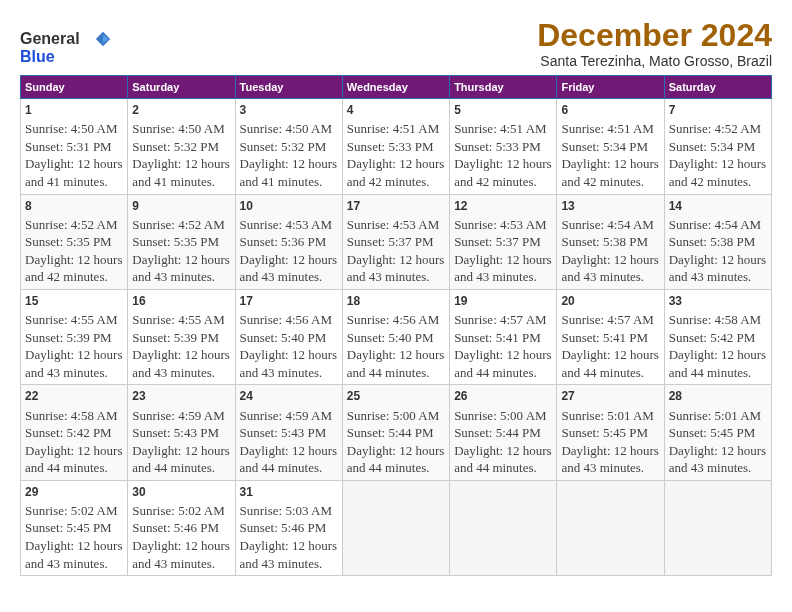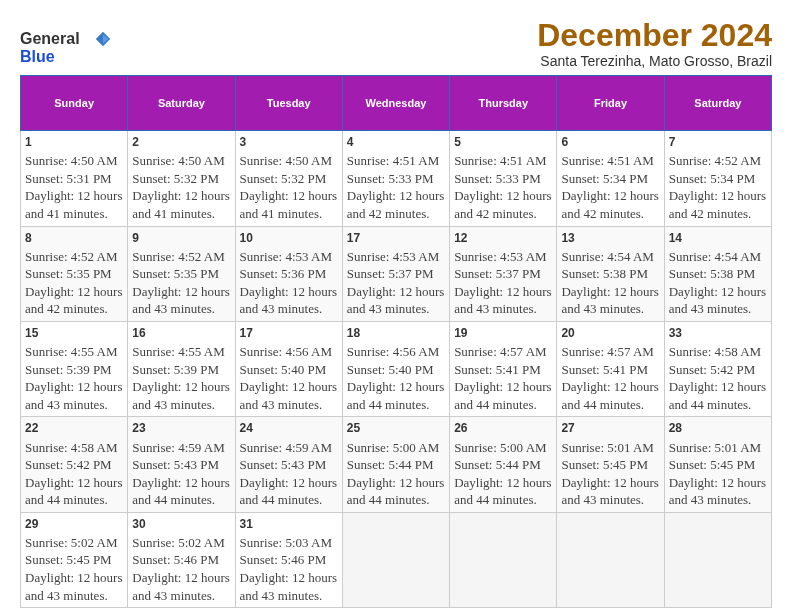--- a/index.html
+++ b/index.html
@@ -60,24 +60,24 @@
       font-size: 14px;
       color: #333;
       font-weight: normal;
     }
     .calendar {
       width: 100%;
       border-collapse: collapse;
       font-size: 10px;
     }
     .calendar th {
-      background: #a21caf;
+      background: #701a75;
       color: #fff;
-      padding: 21px 4px;
-      text-align: center;
+      padding: 5px 4px;
+      text-align: left;
       font-size: 11px;
       font-weight: bold;
       border: 1px solid #2a6ab8;
     }
     .calendar td {
       border: 1px solid #ccc;
       padding: 3px 4px;
       vertical-align: top;
       width: calc(100% / 7);
       height: 78px;

